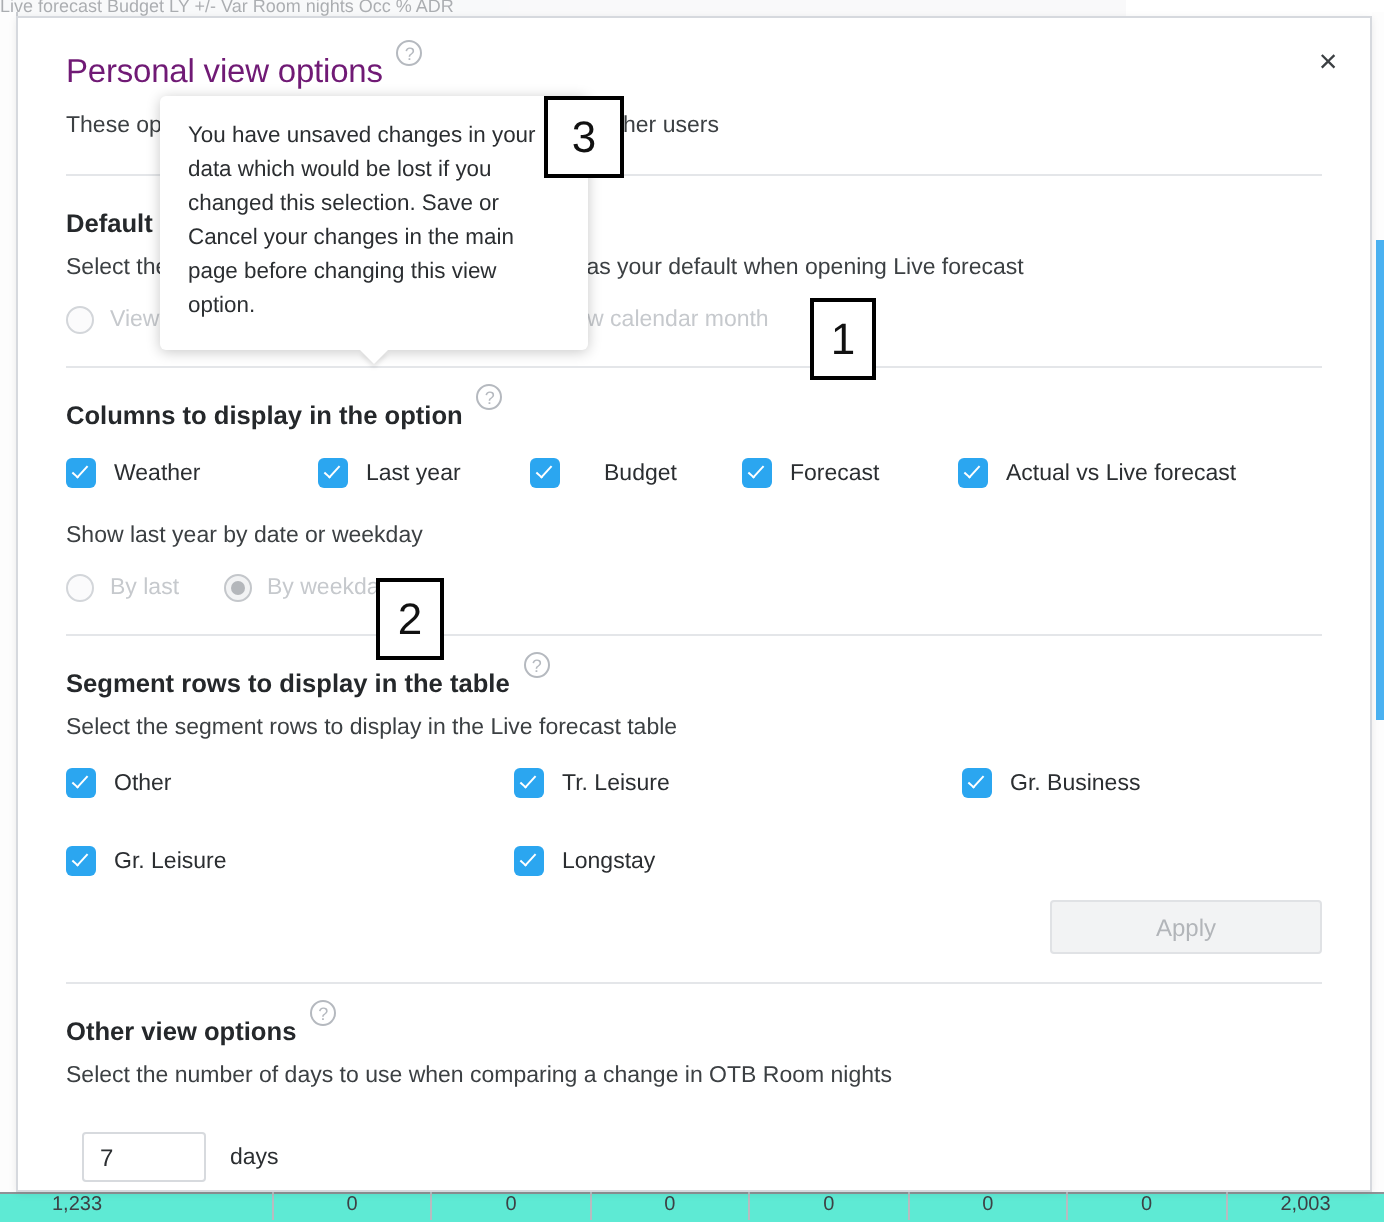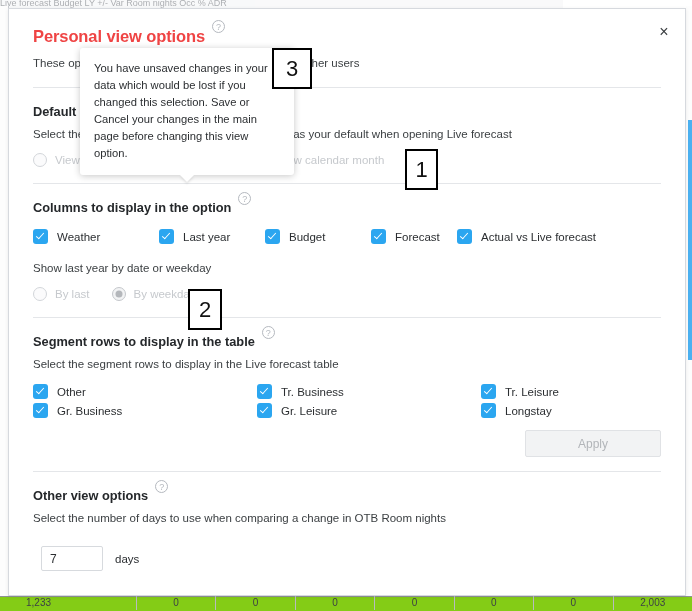--- a/index.html
+++ b/index.html
@@ -39,21 +39,21 @@
     white-space: nowrap;
     line-height: 8px;
     transform: translateY(-1px);
   }
   #bg-bottom-row {
     position: absolute;
     left: 0;
     top: 596px;
     width: 692px;
     height: 15px;
-    background: #84cc16;
+    background: #5eead4;
     display: flex;
     align-items: center;
     border-top: 1px solid #8f9296;
   }
   #bg-bottom-row .cell {
     flex: 1 1 0;
     text-align: center;
     font-size: 10px;
     color: #3d4145;
     border-right: 1px solid #b8bbc0;
@@ -117,22 +117,22 @@
     padding: 0;
     font-family: "Liberation Sans", sans-serif;
   }
 
   .modal-body {
     padding: 0 24px;
   }
 
   h1.modal-title {
     font-size: 16.5px;
-    font-weight: bold;
-    color: #ef4444;
+    font-weight: normal;
+    color: #701a75;
     margin: 18px 0 0 0;
     letter-spacing: -0.1px;
     display: inline-block;
     vertical-align: middle;
   }
 
   .help-icon {
     display: inline-block;
     width: 13px;
     height: 13px;
@@ -250,27 +250,27 @@
     width: 4px;
     height: 8px;
     border: solid #ffffff;
     border-width: 0 1.8px 1.8px 0;
     transform: rotate(42deg);
     box-sizing: border-box;
   }
 
   .cols-row .cb-item:nth-child(1) { width: 126px; }
   .cols-row .cb-item:nth-child(2) { width: 106px; }
-  .cols-row .cb-item:nth-child(3) { width: 106px; }
-  .cols-row .cb-item:nth-child(4) { width: 86px; }
+  .cols-row .cb-item:nth-child(3) { width: 106px; gap: 13px; }
+  .cols-row .cb-item:nth-child(4) { width: 108px; }
 
   .seg-grid {
     display: grid;
     grid-template-columns: 224px 224px auto;
-    row-gap: 4px;
+    row-gap: 24px;
     margin-top: 14px;
   }
 
   
   .apply-wrap {
     display: flex;
     justify-content: flex-end;
     margin-top: 12px;
   }
   .apply-btn {
@@ -455,24 +455,20 @@
     <h2 class="section-title">Segment rows to display in the table</h2><span class="help-icon">?</span>
     <p class="section-sub">Select the segment rows to display in the Live forecast table</p>
 
     <div class="seg-grid">
       <label class="cb-item">
         <span class="cb-box"></span>
         <span>Other</span>
       </label>
       <label class="cb-item">
         <span class="cb-box"></span>
-        <span>Tr. Business</span>
-      </label>
-      <label class="cb-item">
-        <span class="cb-box"></span>
         <span>Tr. Leisure</span>
       </label>
       <label class="cb-item">
         <span class="cb-box"></span>
         <span>Gr. Business</span>
       </label>
       <label class="cb-item">
         <span class="cb-box"></span>
         <span>Gr. Leisure</span>
       </label>

